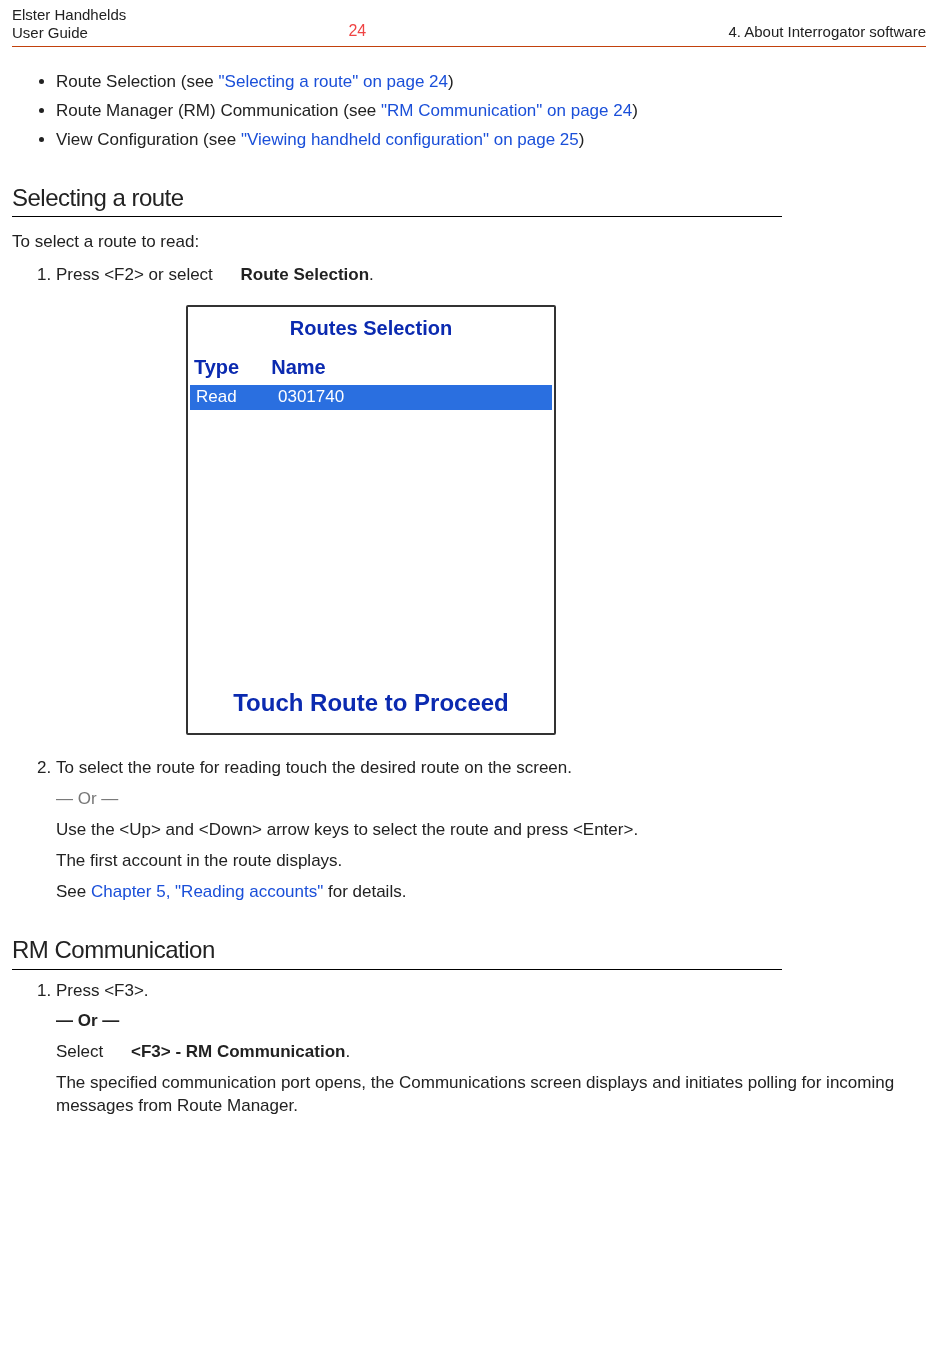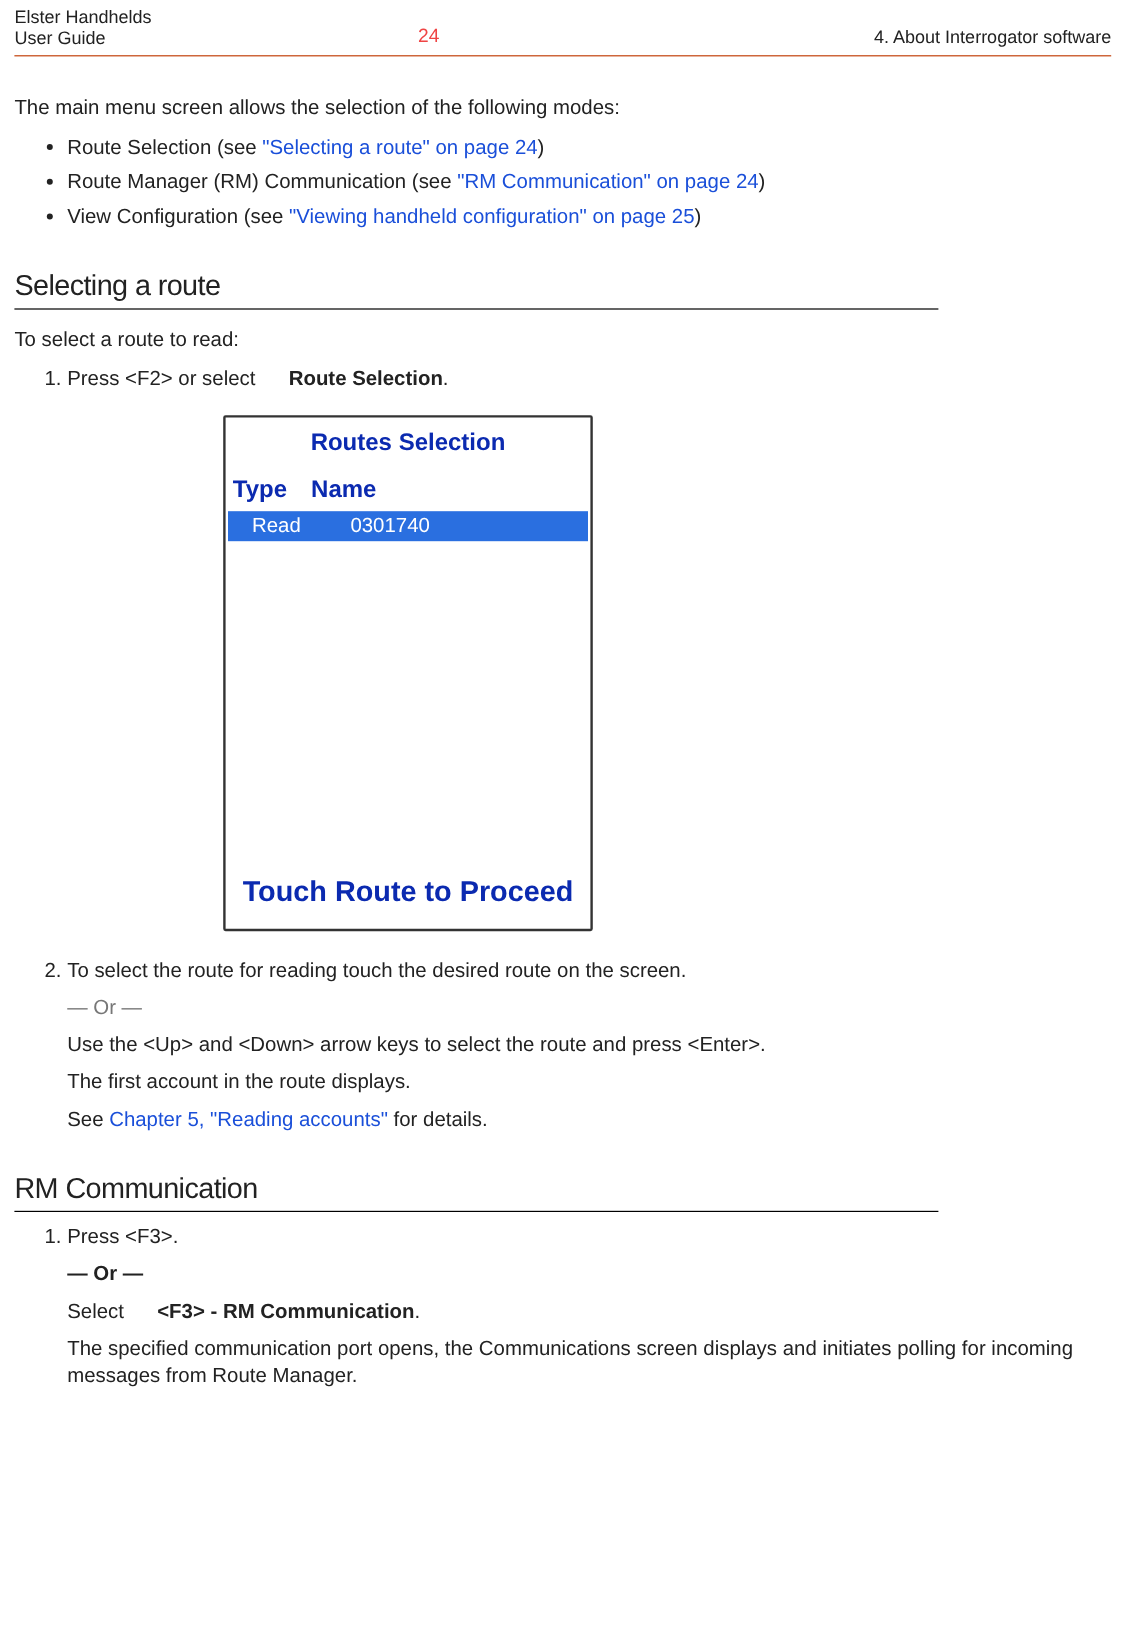--- a/index.html
+++ b/index.html
@@ -80,56 +80,56 @@
     margin: 8px 0;
   }
   .orbold {
     font-weight: bold;
     margin: 8px 0;
   }
   .bold { font-weight: bold; padding-left: 23px; }
   
   .screenshot-wrap {
     margin: 18px 0 22px 130px;
-    width: 308px;
+    width: 370px;
   }
   .screenshot {
     border: 2px solid #333;
     border-radius: 2px;
     background: #fff;
     font-family: "Trebuchet MS", Verdana, sans-serif;
   }
   .ss-title {
     text-align: center;
     font-weight: bold;
     color: #0b2ab0;
     font-size: 20px;
     padding: 8px 0 10px 0;
   }
   .ss-colhead {
     display: flex;
     color: #0b2ab0;
     font-size: 20px;
     font-weight: bold;
     padding: 2px 6px 4px 6px;
-    gap: 20px;
+    gap: 32px;
   }
   .ss-list {
     height: 290px;
     margin: 0 2px;
     background:#fff;
   }
   .ss-row {
     display: flex;
     gap: 22px;
     background: #2a6fe0;
     color: #fff;
     font-family: Verdana, sans-serif;
     font-size: 17px;
-    padding: 1px 20px;
+    padding: 1px 6px;
   }
   .ss-row .c1 { width: 60px; }
   .ss-footer {
     text-align: center;
     color: #0b2ab0;
     font-weight: bold;
     font-size: 24px;
     padding: 12px 0 14px 0;
     border-top: 0;
   }
@@ -141,21 +141,20 @@
   <div class="header-row">
     <div class="header-left">
       <div>Elster Handhelds</div>
       <div>User Guide</div>
     </div>
     <div class="header-center">24</div>
     <div class="header-right">4. About Interrogator software</div>
   </div>
 
   <div class="content">
-    <div class="para">The main menu screen allows the selection of the following modes:</div>
 
     <ul class="bulleted">
       <li>
         <span>Route Selection (see </span><span class="link">"Selecting a route" on page 24</span><span>)</span>
       </li>
       <li>
         <span>Route Manager (RM) Communication (see </span><span class="link">"RM Communication" on page 24</span><span>)</span>
       </li>
       <li>
         <span>View Configuration (see </span><span class="link">"Viewing handheld configuration" on page 25</span><span>)</span>

